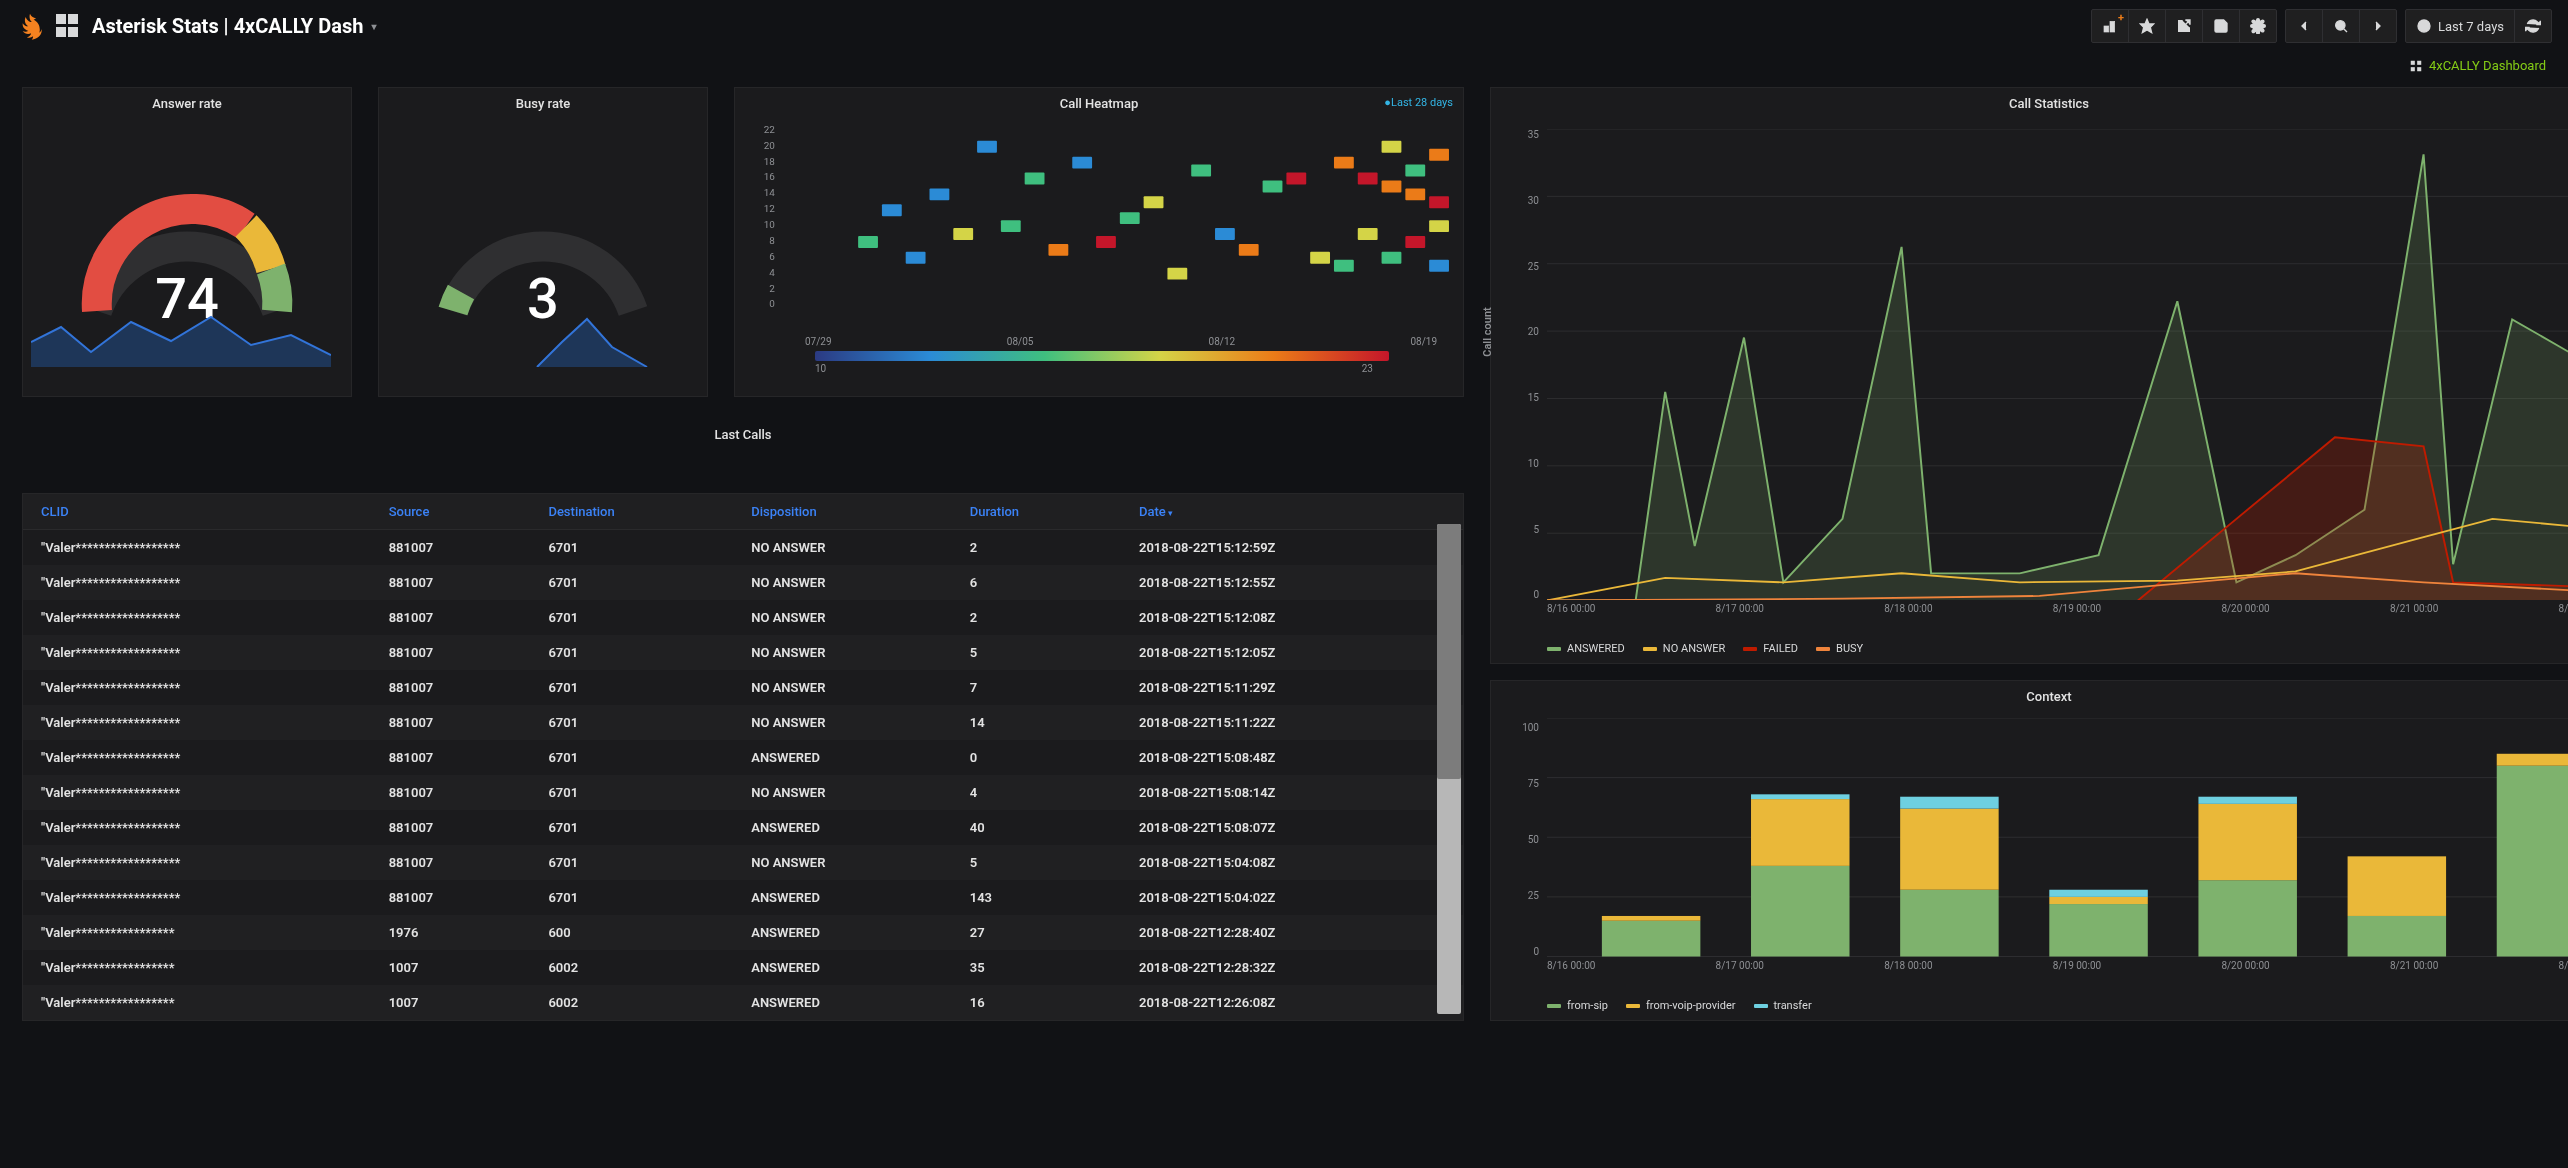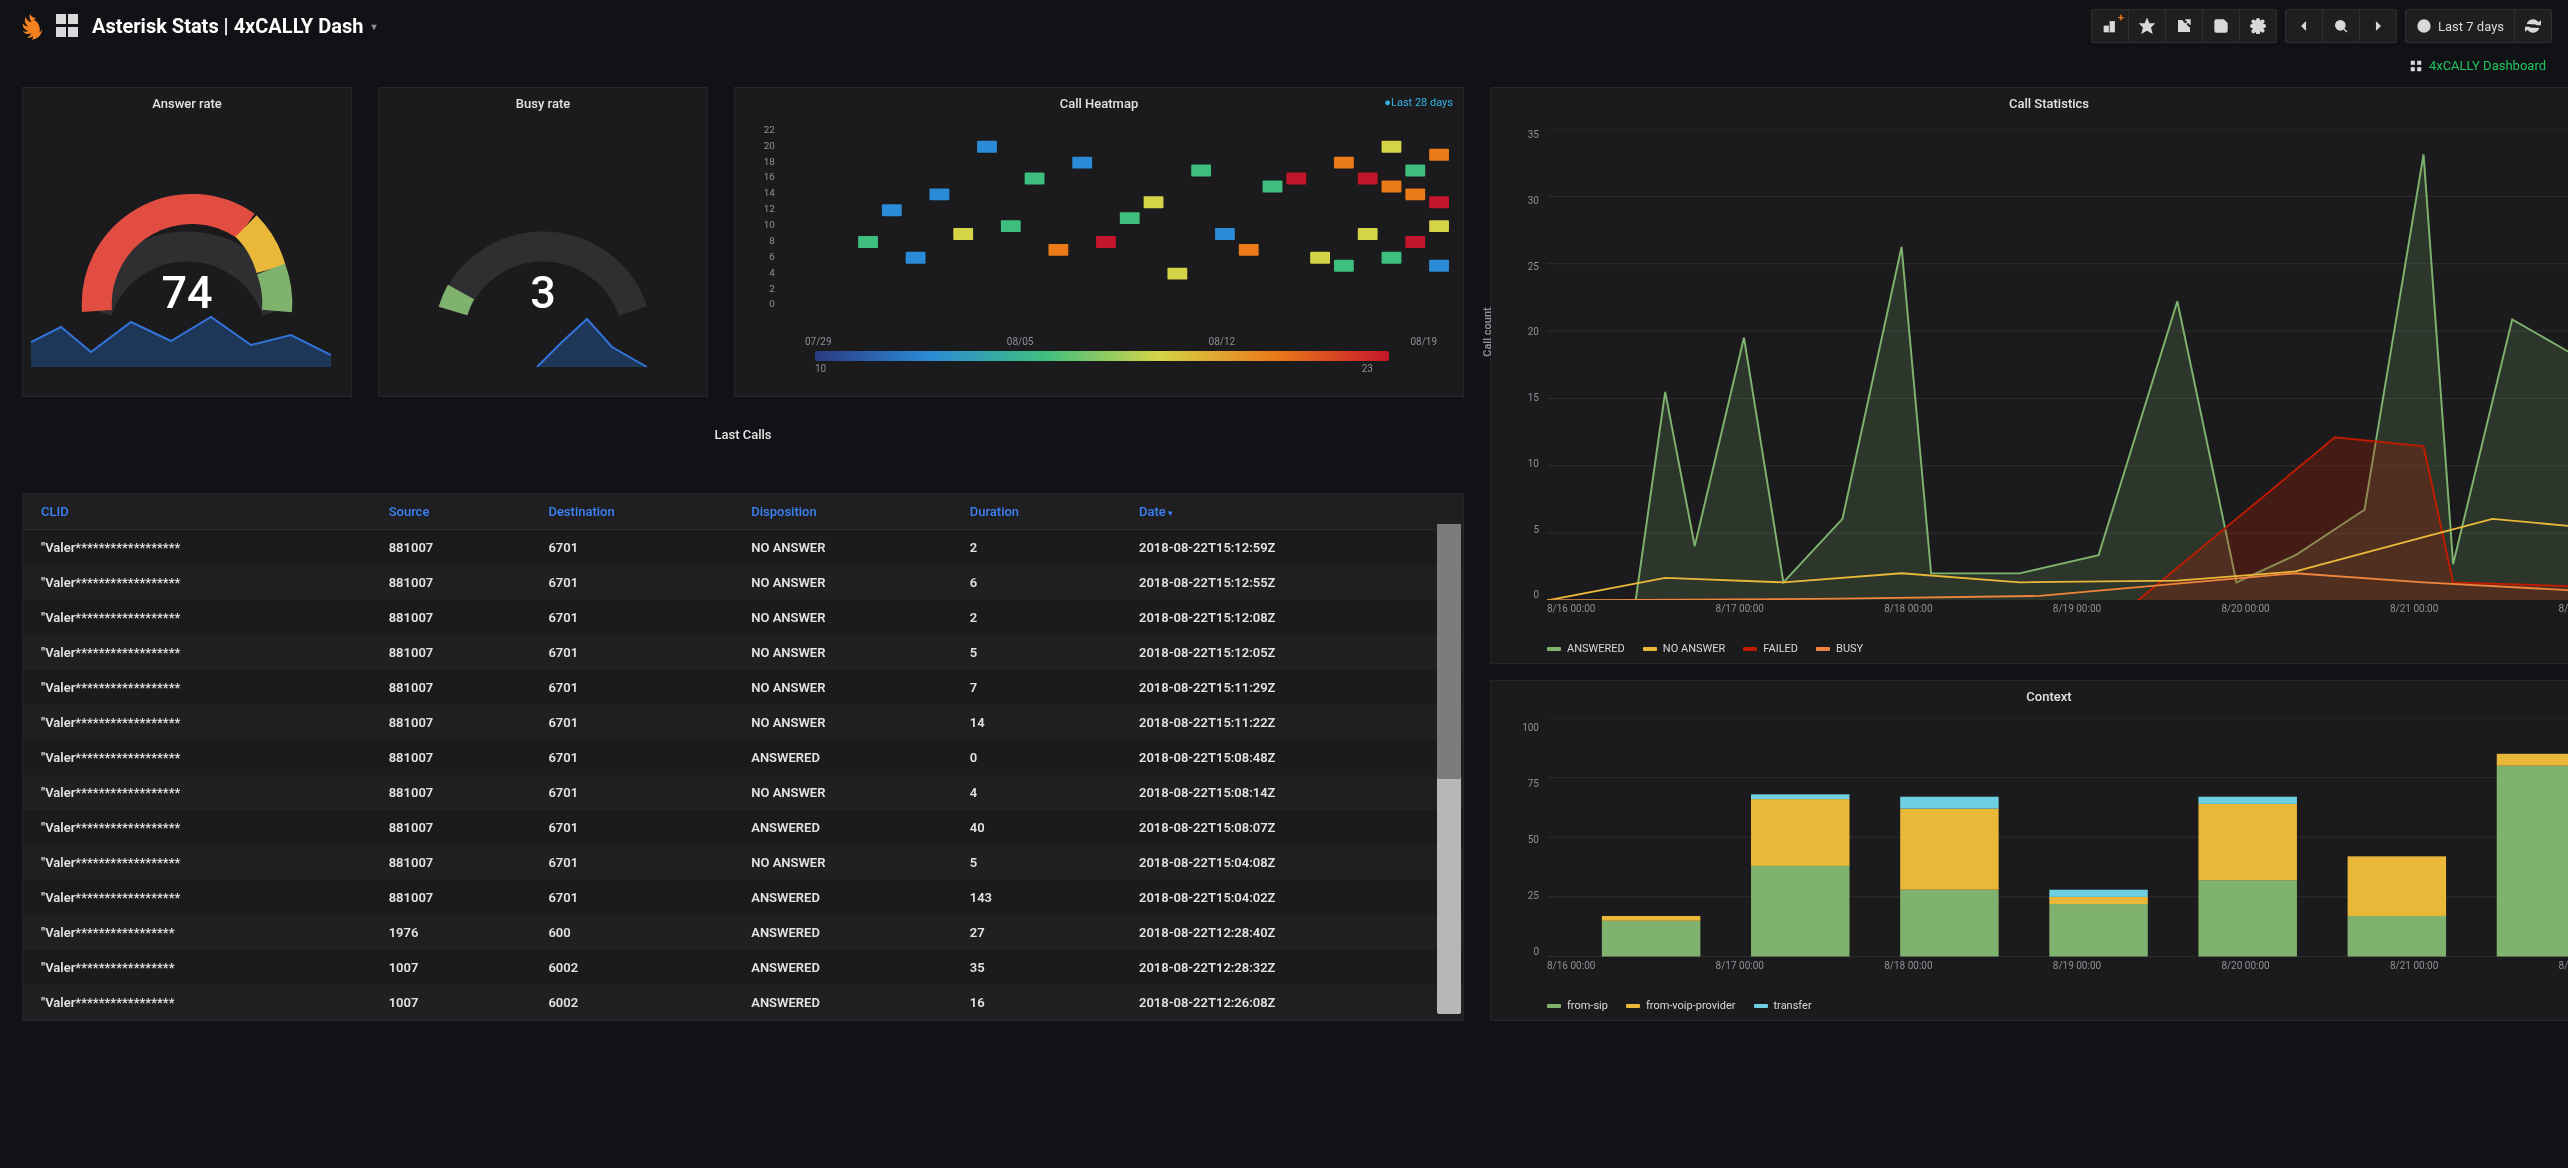--- a/index.html
+++ b/index.html
@@ -16,34 +16,34 @@
 .btn-group { display:flex; background:#1f1f20; border:1px solid #2f2f32; border-radius:2px; }
 .btn { height:32px; min-width:36px; display:flex; align-items:center; justify-content:center; color:#d8d9da; border-right:1px solid #2f2f32; padding:0 10px; cursor:pointer;}
 .btn:last-child{border-right:none;}
 .btn svg{width:16px;height:16px;fill:#d8d9da;stroke:#d8d9da;}
 .time-btn { gap:6px; font-size:13px; }
 .add-panel-orange { position:relative; }
 .add-panel-orange::after{content:"+"; position:absolute; right:4px; top:1px; color:#eb7b18; font-weight:bold; font-size:11px;}
 
 
 .link-row { display:flex; justify-content:flex-end; padding:6px 22px 14px 22px; }
-.link-row a { color:#22c55e; font-size:13px; display:flex; align-items:center; gap:6px; cursor:pointer;}
+.link-row a { color:#84cc16; font-size:13px; display:flex; align-items:center; gap:6px; cursor:pointer;}
 .link-row svg{width:14px;height:14px;fill:#d8d9da;}
 
 
 .grid { display:grid; grid-template-columns: 330px 330px 730px 1118px; grid-template-rows: 310px 44px auto; gap:26px; padding:0 22px; }
 .panel { background:#1b1b1d; border:1px solid #262628; position:relative; }
 .panel-title { text-align:center; color:#e3e3e3; font-size:13px; font-weight:500; padding-top:8px;}
 .panel-anno { position:absolute; right:10px; top:8px; font-size:11px; color:#33b5e5;}
 .panel-anno::before{content:"\25CF "; color:#33b5e5;}
 
 
 .gauge-wrap{ position:relative; height:260px; display:flex; align-items:center; justify-content:center;}
 .gauge-wrap svg.gauge-arc{position:absolute; top:30px;}
-.gauge-value{ position:absolute; font-size:45px; font-weight:500; color:#fff; top:155px;}
+.gauge-value{ position:absolute; font-size:56px; font-weight:500; color:#fff; top:155px;}
 .spark { position:absolute; bottom:4px; left:8px; right:8px; height:60px;}
 
 
 .heatmap-body{position:relative; padding:10px 14px 6px 20px;}
 .heatmap-svg{width:100%;}
 .heat-axis text{fill:#8e9094;font-size:10px;}
 .heat-grad {height:10px; margin:4px 60px 0 60px; background:linear-gradient(90deg,#2b3a82,#2b8bd6,#3fbf7f,#d4d447,#eb7b18,#c4162a); border-radius:2px; position:relative;}
 .heat-grad span{position:absolute; top:12px; font-size:10px; color:#8e9094;}
 .heat-xaxis{display:flex; justify-content:space-between; padding:4px 12px 0 50px; font-size:10px; color:#8e9094;}
 

